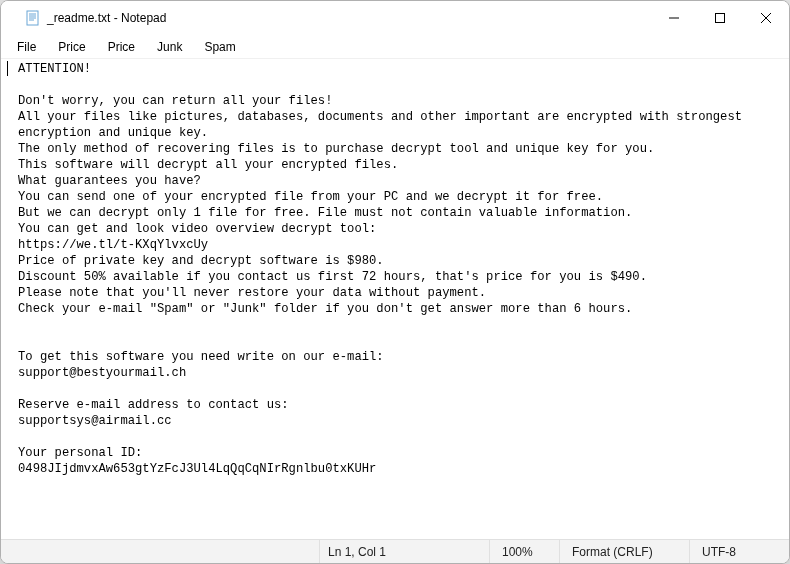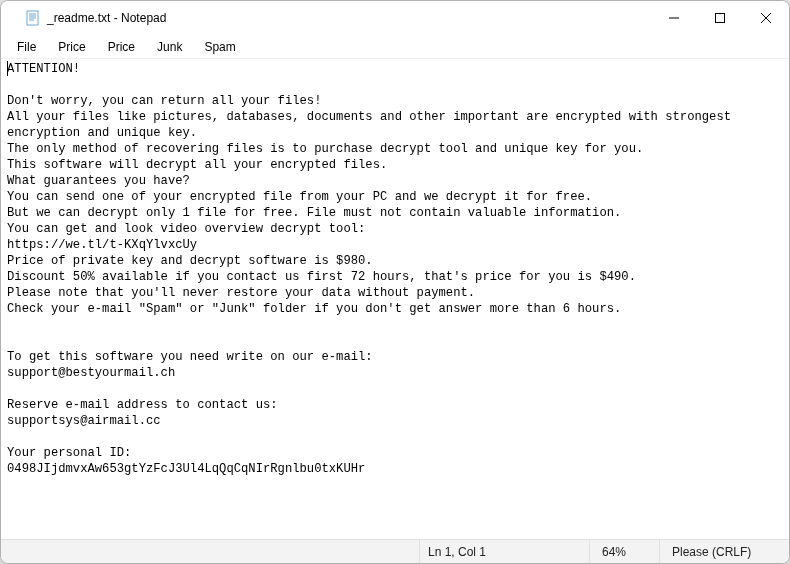--- a/index.html
+++ b/index.html
@@ -70,21 +70,21 @@
 .textarea-wrap {
   flex: 1;
   overflow: hidden;
   position: relative;
 }
 .text-content {
   font-family: Consolas, "Courier New", monospace;
   font-size: 12.2px;
   line-height: 16px;
   color: #000;
-  padding: 2px 6px;
+  padding: 2px 17px;
   white-space: pre-wrap;
   word-break: break-word;
   cursor: text;
   height: 100%;
   overflow: auto;
   position: relative;
 }
 .text-content .caret {
   position: absolute;
   left: 6px;
@@ -183,17 +183,18 @@
 Reserve e-mail address to contact us:
 supportsys@airmail.cc
 
 Your personal ID:
 0498JIjdmvxAw653gtYzFcJ3Ul4LqQqCqNIrRgnlbu0txKUHr</div>
   </div>
 
   <div class="statusbar">
     <div class="status-spacer"></div>
     <div class="status-cell status-pos">Ln 1, Col 1</div>
-    <div class="status-cell status-zoom">64%</div>
-    <div class="status-cell status-eol">Please (CRLF)</div>
+    <div class="status-cell status-zoom">100%</div>
+    <div class="status-cell status-eol">Format (CRLF)</div>
+    <div class="status-cell status-enc">UTF-8</div>
   </div>
 
 </div>
 
 </body></html>

